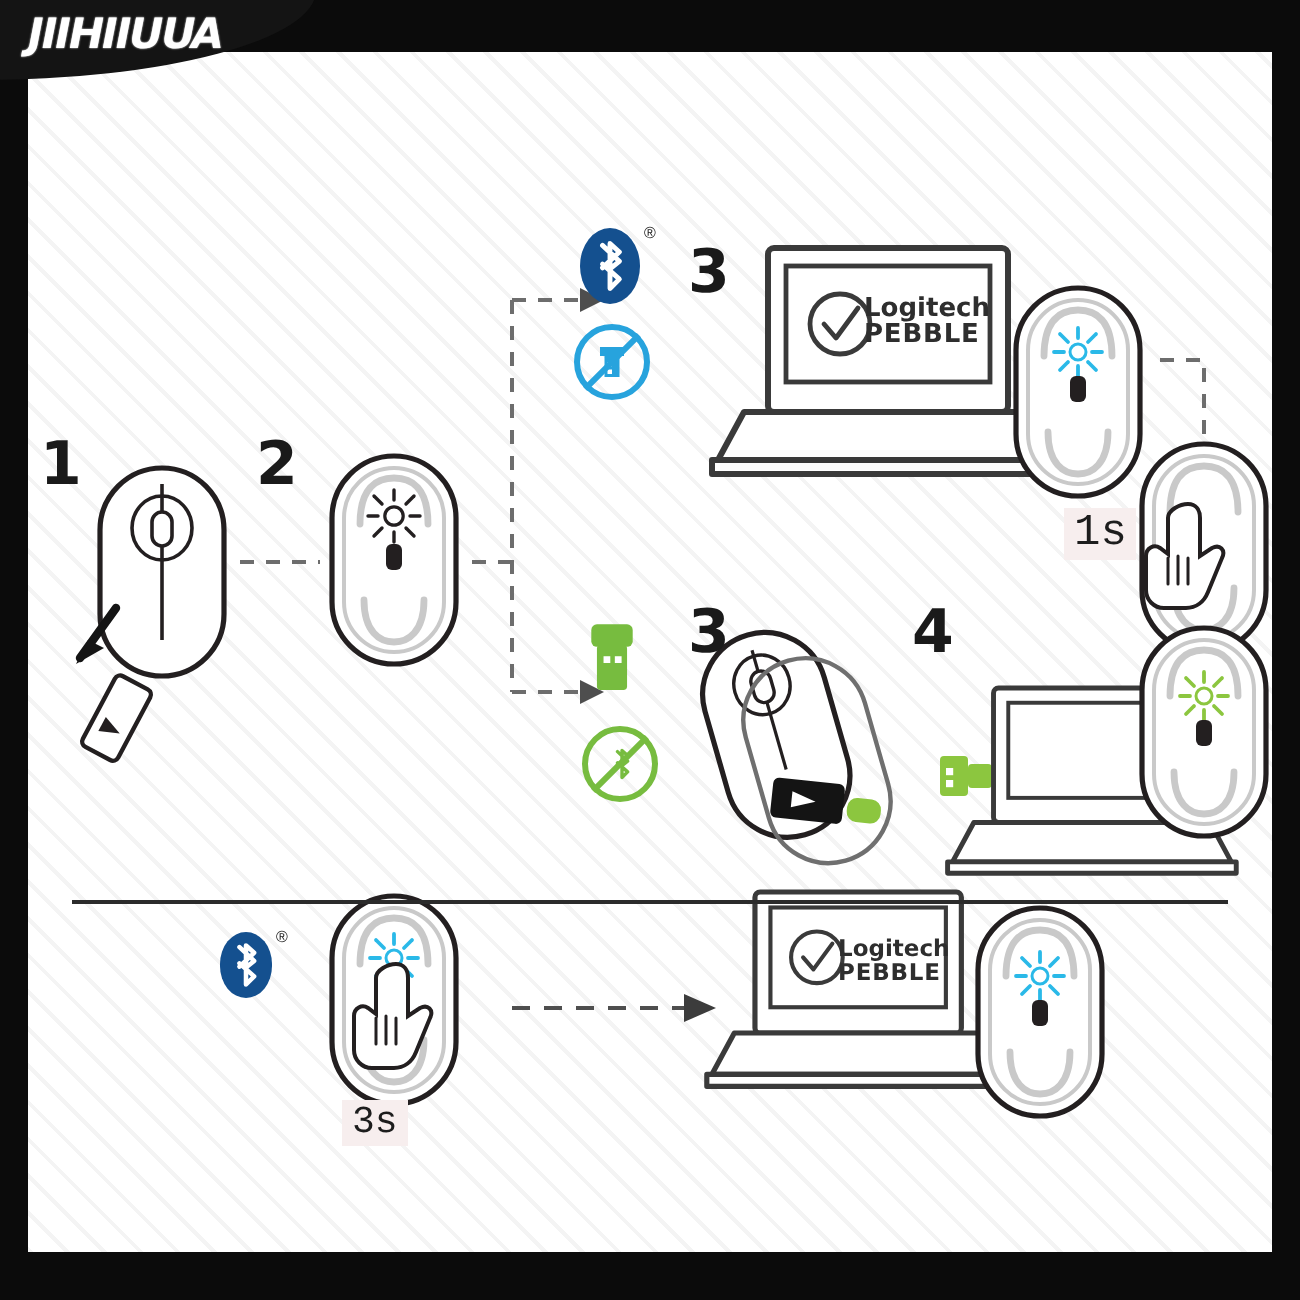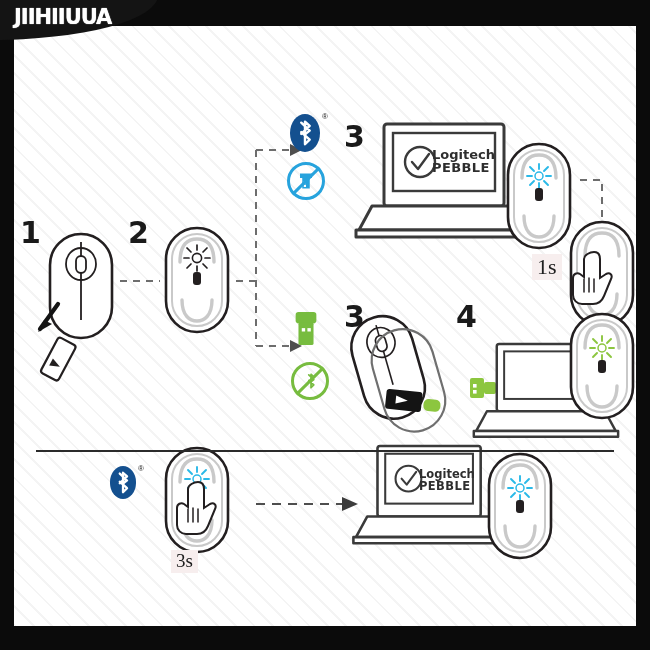--- a/index.html
+++ b/index.html
@@ -18,24 +18,25 @@
   #banner{
     position:absolute;left:-10px;top:-12px;width:168px;height:52px;background:#141414;
     border-bottom-right-radius:100% 86%;
     display:flex;align-items:center;justify-content:flex-start;
     z-index:40;
   }
   #banner .brand{
     color:#ffffff;font-family:"DejaVu Sans",sans-serif;font-weight:bold;font-size:21px;
     letter-spacing:-1px;transform:skewX(-6px) scaleY(1.18);margin-left:24px;margin-top:6px;
     text-shadow:0 0 1px #fff;
+    font-style:italic;
   }
 
   .lbl-num{position:absolute;font-family:"DejaVu Sans",sans-serif;font-weight:bold;color:#1a1a1a;font-size:30px;line-height:1;}
-  .lbl-time{position:absolute;font-family:Liberation Serif, serif;font-size:22px;color:#1d1d1d;background:#f7eeee;padding:1px 5px;line-height:1.1;}
+  .lbl-time{position:absolute;font-family:Liberation Mono, monospace;font-size:22px;color:#1d1d1d;background:#f7eeee;padding:1px 5px;line-height:1.1;}
 
   .sec-divider{position:absolute;left:22px;top:424px;width:578px;height:0;border-top:2px solid #2b2b2b;}
 
   svg.art{position:absolute;left:0;top:0;width:622px;height:600px;overflow:visible;pointer-events:none;}
 
   .ico{position:absolute;}
   .bt-badge{width:30px;height:38px;background:#14508f;border-radius:15px/19px;position:relative;}
   .bt-badge.small{width:26px;height:33px;border-radius:13px/16px;}
   .reg{position:absolute;font-size:8px;color:#1b1b1b;font-family:"Liberation Sans",sans-serif;}
 

